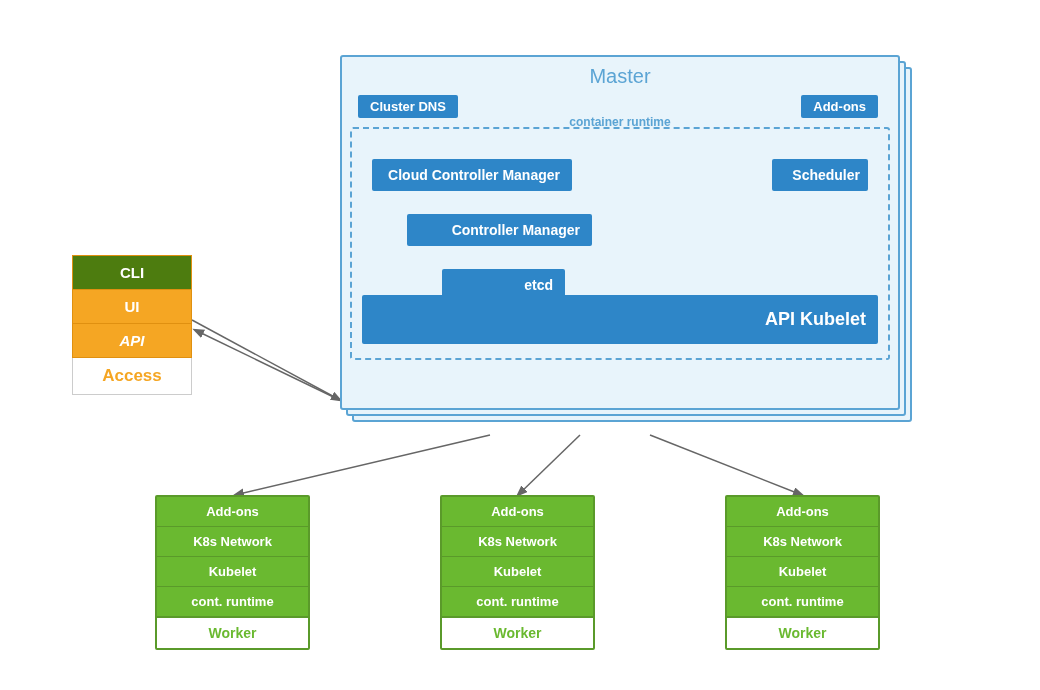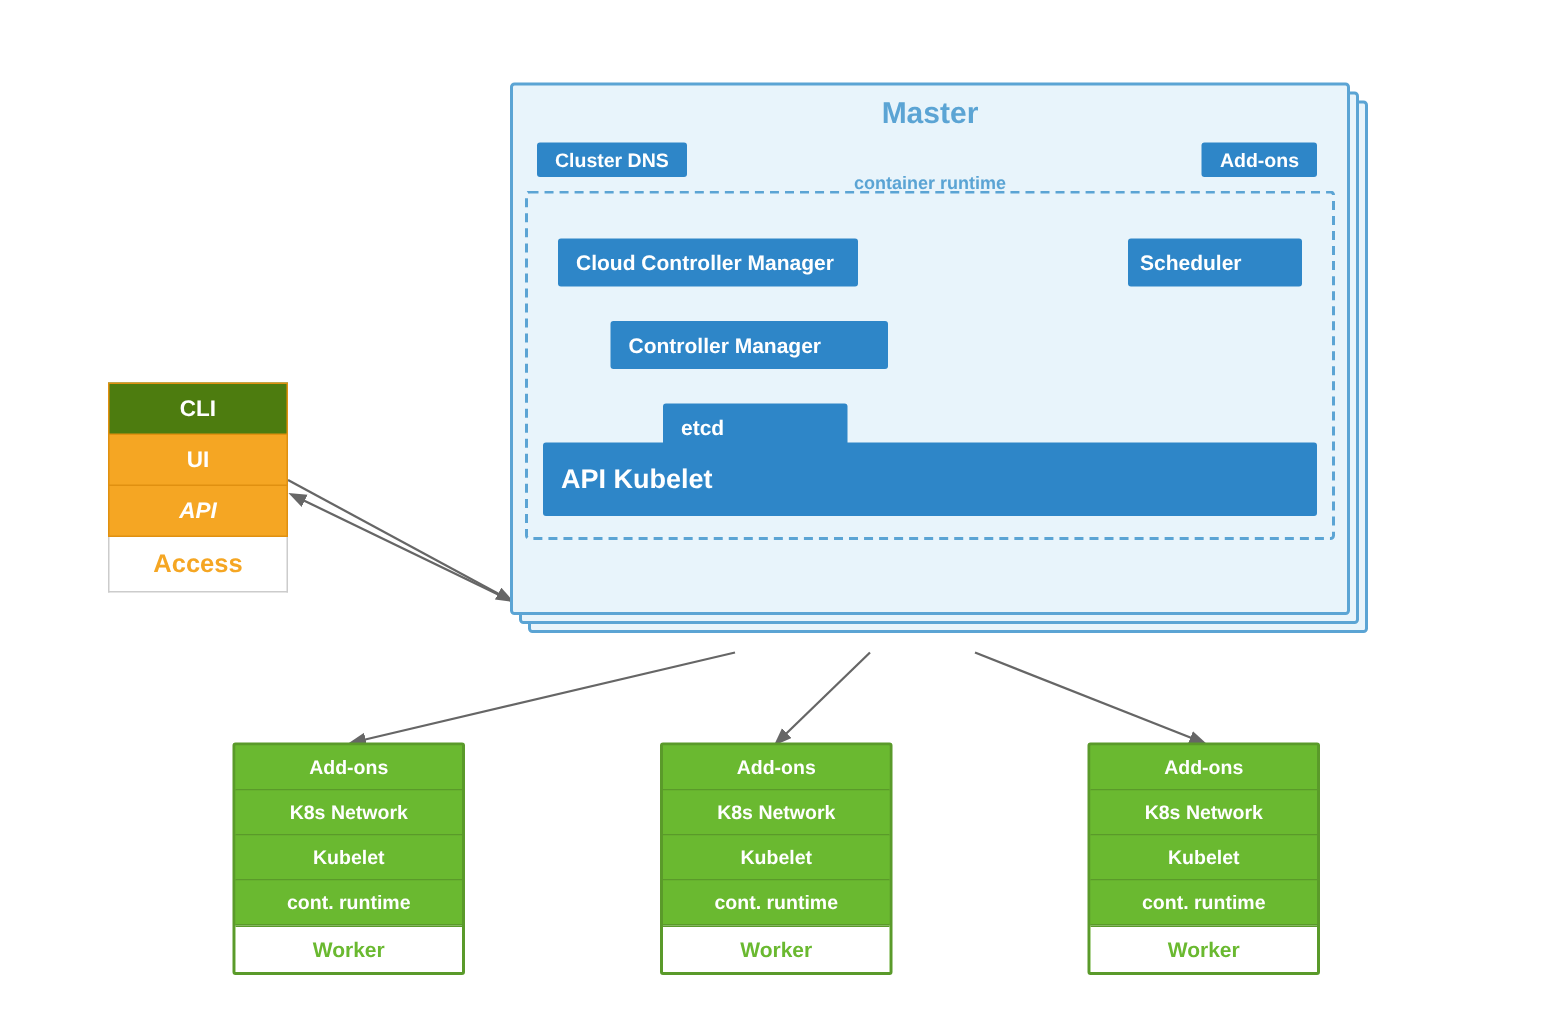--- a/index.html
+++ b/index.html
@@ -114,21 +114,21 @@
     }
 
     .master-title {
       position: absolute;
       top: 8px;
       left: 0;
       right: 0;
       text-align: center;
       color: #5ba4d4;
       font-size: 20px;
-      font-weight: bold;
+      font-weight: normal;
     }
 
     
     .cluster-dns-box {
       position: absolute;
       top: 38px;
       left: 16px;
       background: #5ba4d4;
       color: white;
       padding: 4px 12px;
@@ -168,37 +168,37 @@
       font-size: 12px;
       font-weight: bold;
       background: transparent;
     }
 
     
     .blue-box {
       position: absolute;
       background: #2e86c8;
       color: white;
-      text-align: left;
+      text-align: right;
       font-size: 14px;
       font-weight: bold;
       padding: 8px 12px;
       border-radius: 2px;
     }
 
     .cloud-controller-box {
       top: 30px;
       left: 20px;
       width: 200px;
     }
 
     .scheduler-box {
       top: 30px;
       right: 20px;
-      width: 116px;
+      width: 96px;
       padding: 8px 8px;
     }
 
     .controller-manager-box {
       top: 85px;
       left: 55px;
       width: 185px;
     }
 
     .etcd-box {

